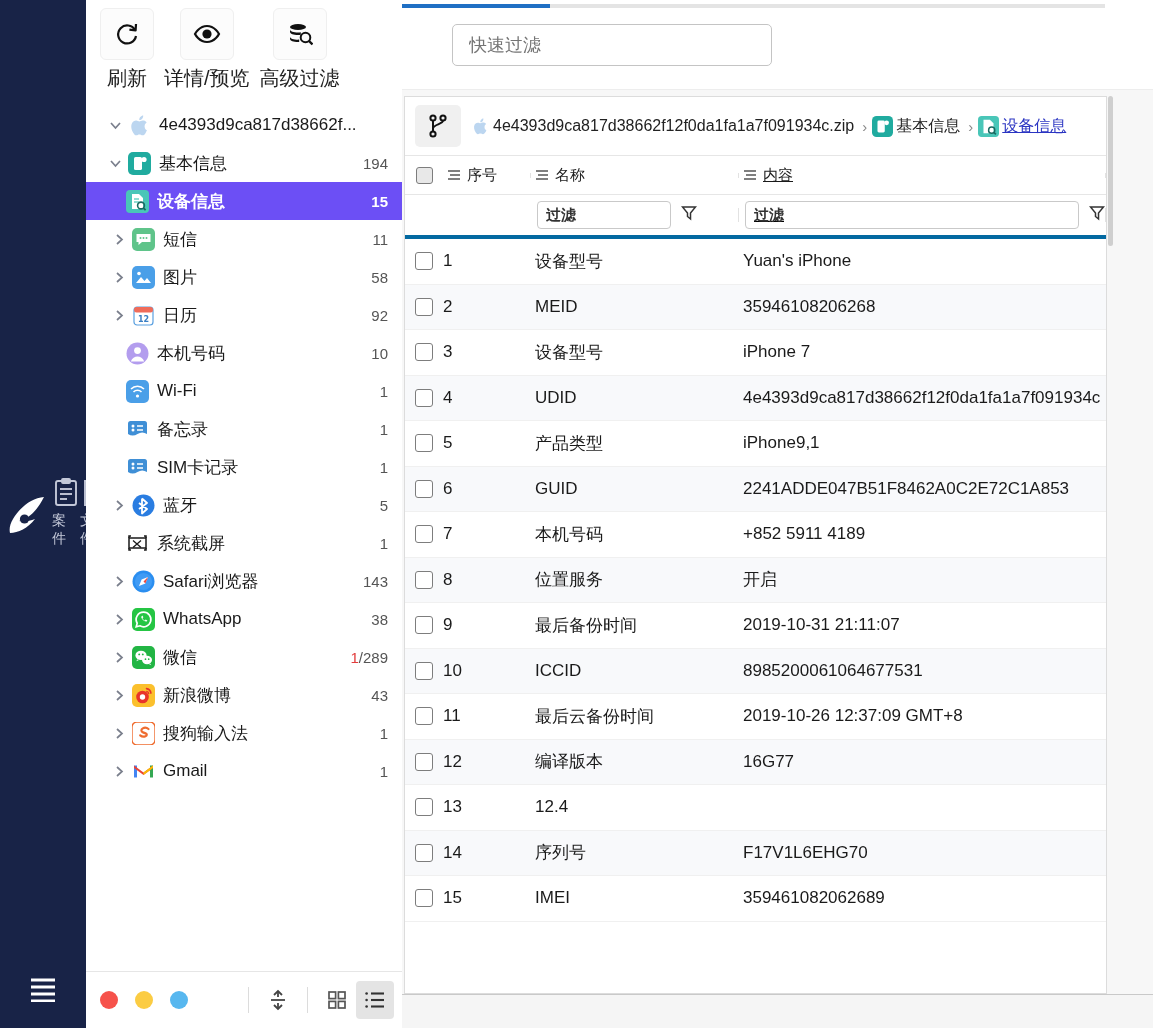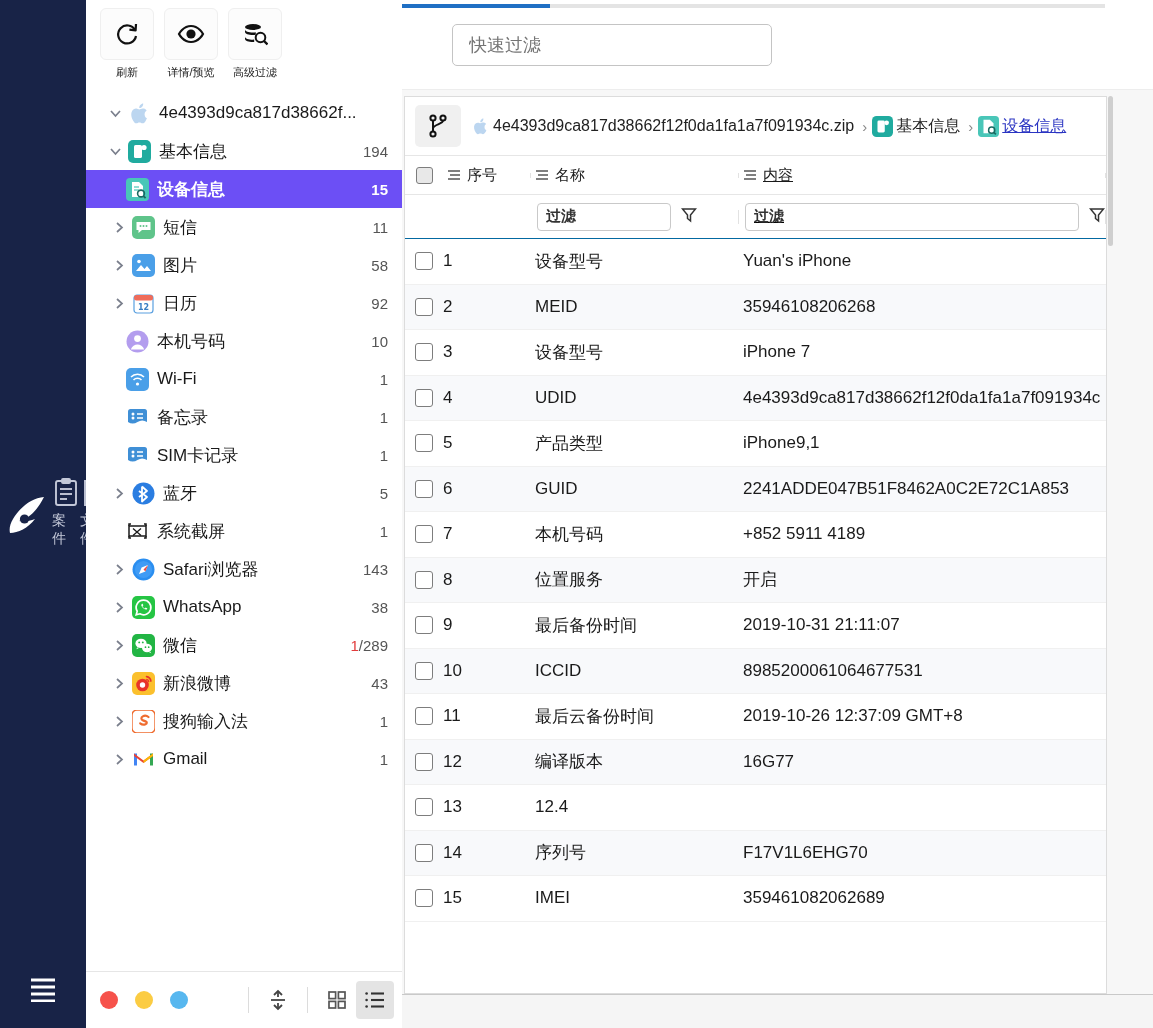--- a/index.html
+++ b/index.html
@@ -33,21 +33,21 @@
   .tree-panel {
     width: 316px; flex: 0 0 316px; height: 1028px; background: #ffffff;
     display: flex; flex-direction: column; position: relative;
   }
   .tool-row { display: flex; padding: 8px 12px 0 14px; gap: 10px; }
   .tool-btn { display: flex; flex-direction: column; align-items: center; cursor: pointer; }
   .tool-box {
     width: 54px; height: 52px; background: #fcfcfc; border: 1px solid #efefef; border-radius: 6px;
     display: flex; align-items: center; justify-content: center;
   }
-  .tool-lab { font-size: 11px; color: #222; margin-top: 5px; white-space: nowrap; }
+  .tool-lab { font-size: 20px; color: #222; margin-top: 5px; white-space: nowrap; }
 
   .tree { margin-top: 14px; flex: 1 1 auto; overflow: hidden; }
   .t-row {
     display: flex; align-items: center; height: 38px; padding-right: 14px; cursor: pointer;
     font-size: 17px; color: #1a1a1a; position: relative;
   }
   .t-row.selected { background: #6c4ff5; color: #ffffff; font-weight: bold; }
   .t-caret { width: 22px; flex: 0 0 22px; display: flex; align-items: center; justify-content: center; color: #7a7f8c; }
   .t-ico { width: 26px; flex: 0 0 26px; display: flex; align-items: center; justify-content: center; margin-right: 7px; }
   .t-lab { flex: 1 1 auto; overflow: hidden; text-overflow: ellipsis; white-space: nowrap; }
@@ -105,21 +105,21 @@
   .chk { width: 17px; height: 17px; border: 1.6px solid #7d7d7d; border-radius: 3px; background: #fff; cursor: pointer; display:inline-block; }
   .gh-check .chk { background:#e8e8e8; }
   .gh-cell { display: flex; align-items: center; gap: 6px; padding-left: 4px; position: relative; }
   .gh-cell .gsep { position: absolute; right: 0; top: 7px; bottom: 7px; width: 1px; background: #e2e2e2; }
   .col-seq { width: 88px; flex: 0 0 88px; }
   .col-name { width: 208px; flex: 0 0 208px; }
   .col-cont { flex: 1 1 auto; text-decoration: underline; }
 
   .filter-row {
     height: 44px; flex: 0 0 44px; display: flex; align-items: center;
-    border-bottom: 1px solid #0369a1; background: #fff;
+    border-bottom: 4px solid #0369a1; background: #fff;
   }
   .fr-pad { width: 38px; flex: 0 0 38px; }
   .fr-seq { width: 88px; flex: 0 0 88px; position: relative; }
   .fr-seq .gsep { position: absolute; right: 0; top: 7px; bottom: 7px; width: 1px; background: #e2e2e2; }
   .fr-cell { display: flex; align-items: center; padding-left: 6px; position: relative; }
   .fr-cell .gsep { position: absolute; right: 0; top: 7px; bottom: 7px; width: 1px; background: #e2e2e2; }
   .fin {
     height: 28px; border: 1px solid #c9c9c9; border-radius: 4px; background: #fff;
     font-size: 15px; color: #333; padding: 0 8px; outline: none; font-weight: bold;
     font-family: "Liberation Sans", "DejaVu Sans", sans-serif;

